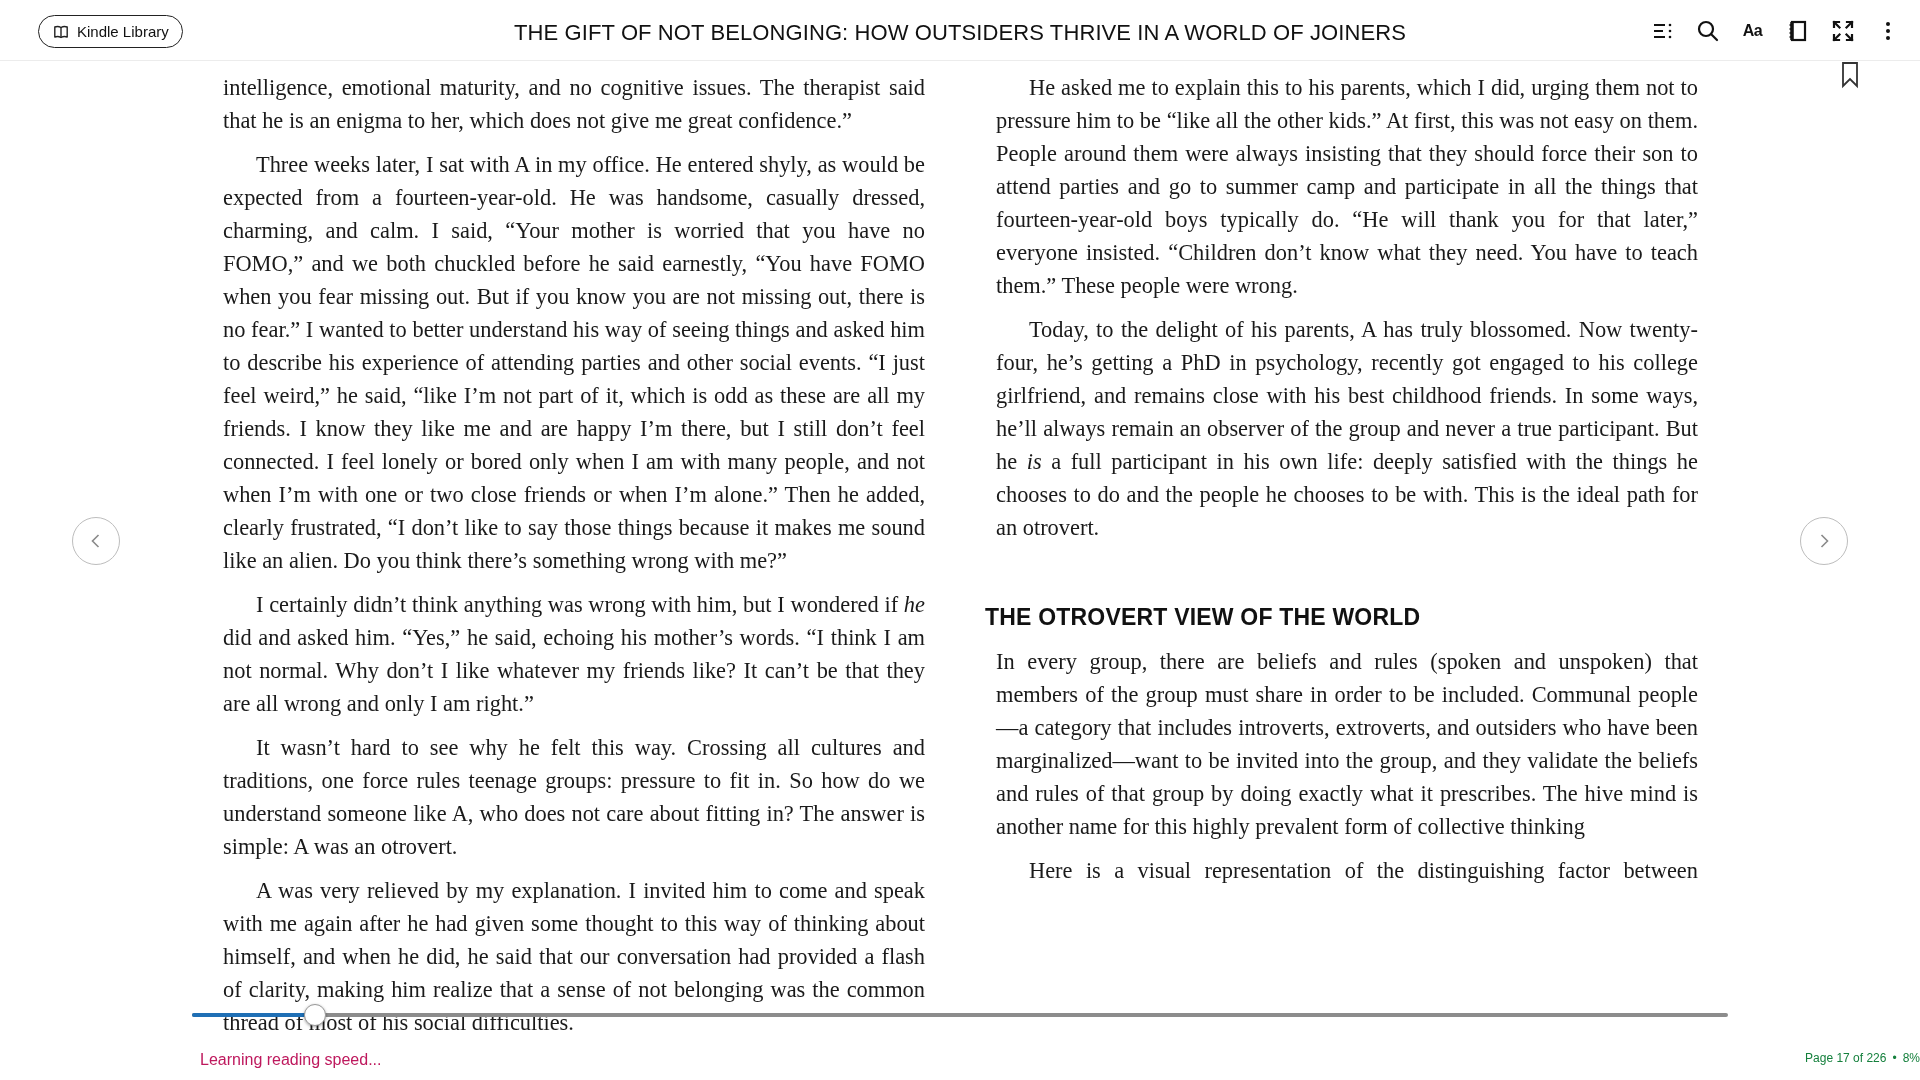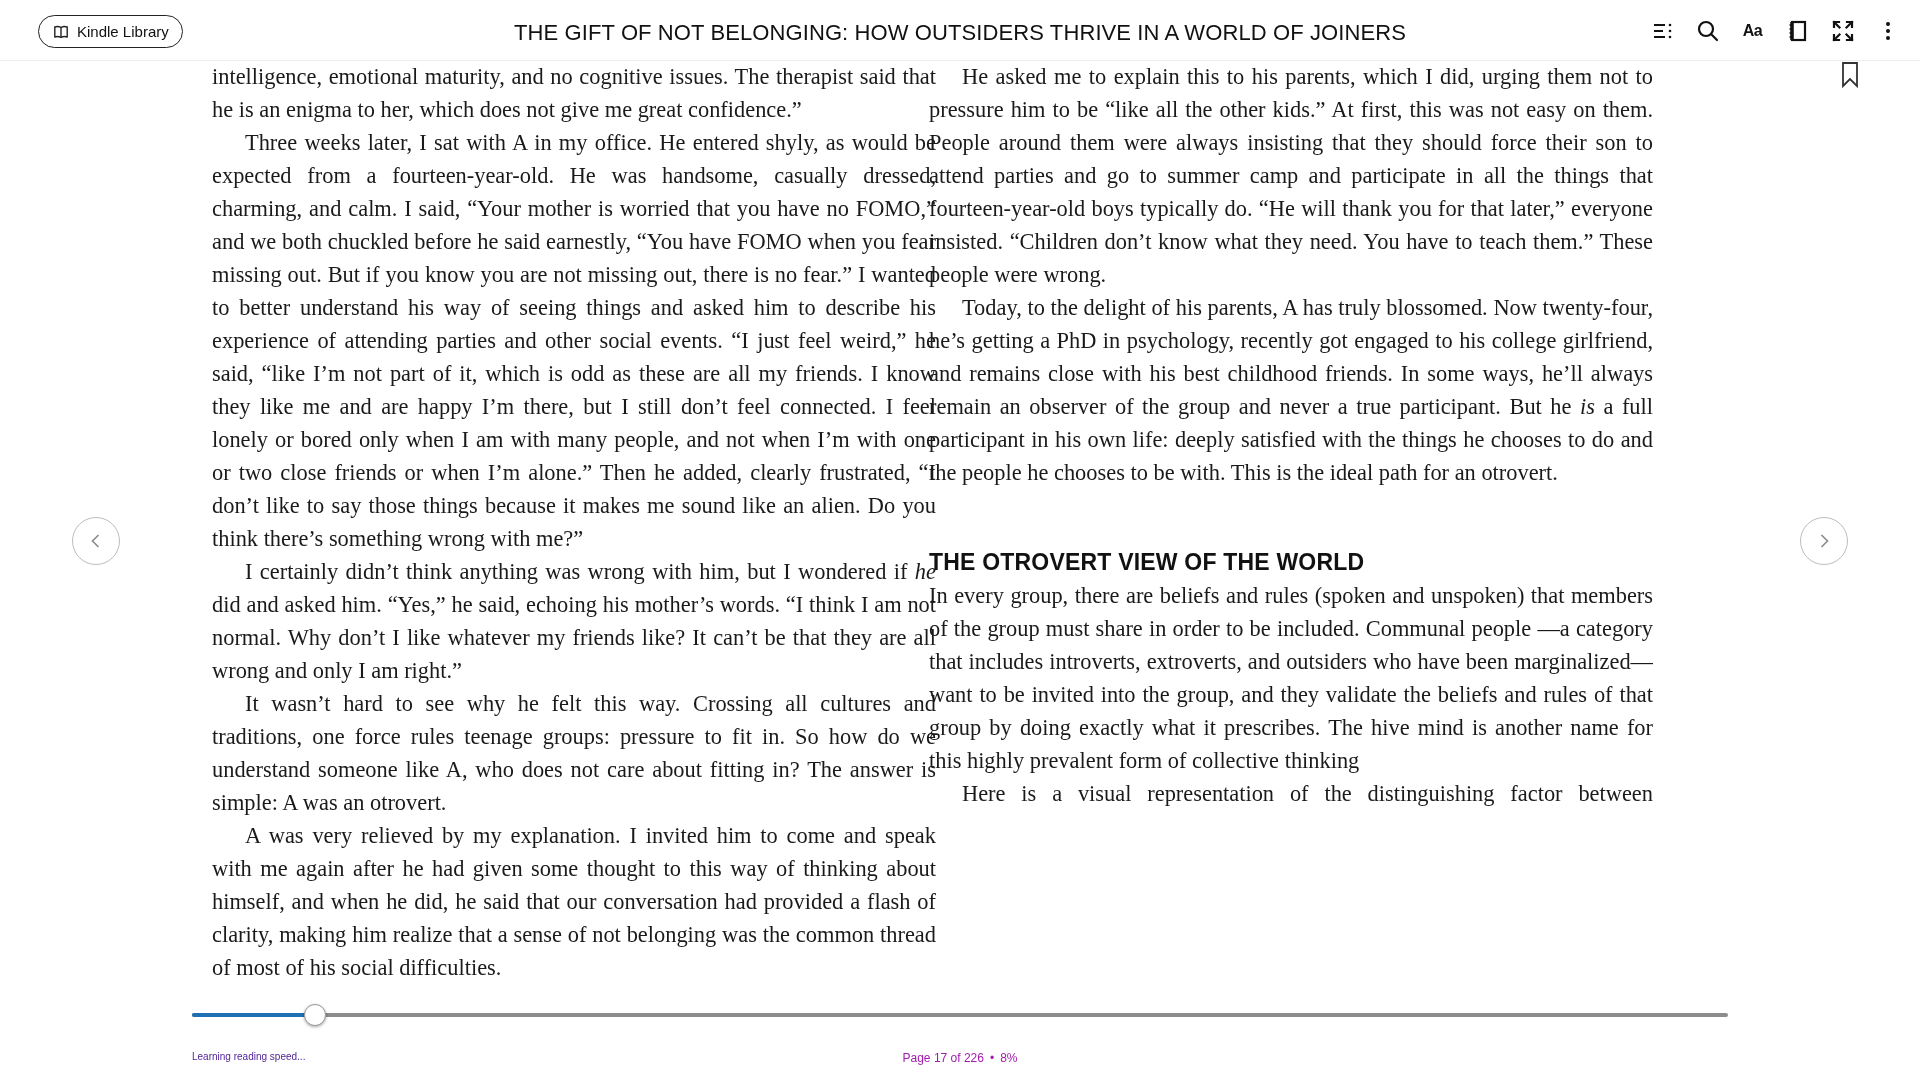--- a/index.html
+++ b/index.html
@@ -14,40 +14,40 @@
   .toolbar { position: absolute; right: 10px; top: 14px; display: flex; align-items: center; }
   .tool { width: 45px; height: 34px; display: flex; align-items: center; justify-content: center; cursor: pointer; }
   .tool svg { width: 24px; height: 24px; }
   .tool-aa { font-size: 16px; font-weight: bold; letter-spacing: -0.5px; }
 
   .bookmark { position: absolute; left: 1838px; top: 61px; width: 24px; height: 28px; cursor: pointer; }
 
   
   .page { position: absolute; top: 60px; width: 724px; font-family: "Liberation Serif", "DejaVu Serif", serif; font-size: 22.4px; line-height: 33px; color: #1a1a1a; text-align: justify; }
   .page.left { left: 212px; }
-  .page.right { left: 929px; }
-  .page p { margin: 0; }
+  .page.right { left: 985px; }
+  .page p { margin: 11px; }
   .page p.indent { text-indent: 33px; }
   .page p.last-line-justify { text-align-last: justify; }
   .section-heading { font-family: "Liberation Sans", "DejaVu Sans", sans-serif; font-weight: bold; font-size: 23px; letter-spacing: 0.2px; margin-top: 57px; line-height: 33px; color: #111; text-align: left; }
 
   
   .nav-arrow { position: absolute; top: 517px; width: 48px; height: 48px; border: 1px solid #bdbdbd; border-radius: 50%; display: flex; align-items: center; justify-content: center; cursor: pointer; background: #fff; }
   .nav-arrow.prev { left: 72px; }
   .nav-arrow.next { left: 1800px; }
   .nav-arrow svg { width: 18px; height: 18px; }
 
   
   .slider { position: absolute; left: 192px; top: 1010px; width: 1536px; height: 10px; cursor: pointer; }
   .slider-track { position: absolute; left: 0; top: 3px; width: 100%; height: 4px; background: #8c8c8c; border-radius: 2px; }
   .slider-fill { position: absolute; left: 0; top: 3px; height: 4px; background: #1f6fb5; border-radius: 2px; }
   .slider-thumb { position: absolute; top: -6px; width: 22px; height: 22px; border-radius: 50%; background: #fff; border: 1px solid #9a9a9a; box-shadow: 0 1px 3px rgba(0,0,0,0.35); margin-left: -11px; }
 
-  .footer-left { position: absolute; left: 192px; top: 1051px; font-size: 10px; color: #4c1d95; }
-  .footer-center { position: absolute; left: 0; right: 0; top: 1051px; text-align: center; font-size: 12px; color: #a21caf; }
+  .footer-left { position: absolute; left: 200px; top: 1051px; font-size: 16px; color: #be185d; }
+  .footer-center { position: absolute; left: 0; right: 0; top: 1051px; text-align: right; font-size: 12px; color: #15803d; }
   .footer-center .dot { display: inline-block; margin: 0 6px; }
 </style>
 </head>
 <body>
 
 <div class="header">
   <div class="library-btn">
     <svg viewBox="0 0 16 16" fill="none" stroke="#222" stroke-width="1.4" stroke-linejoin="round">
       <path d="M8 3.5 C6 2.3 3.5 2.3 1.8 3 V13 C3.5 12.3 6 12.3 8 13.5 C10 12.3 12.5 12.3 14.2 13 V3 C12.5 2.3 10 2.3 8 3.5 Z"></path>
       <path d="M8 3.5 V13.5"></path>

